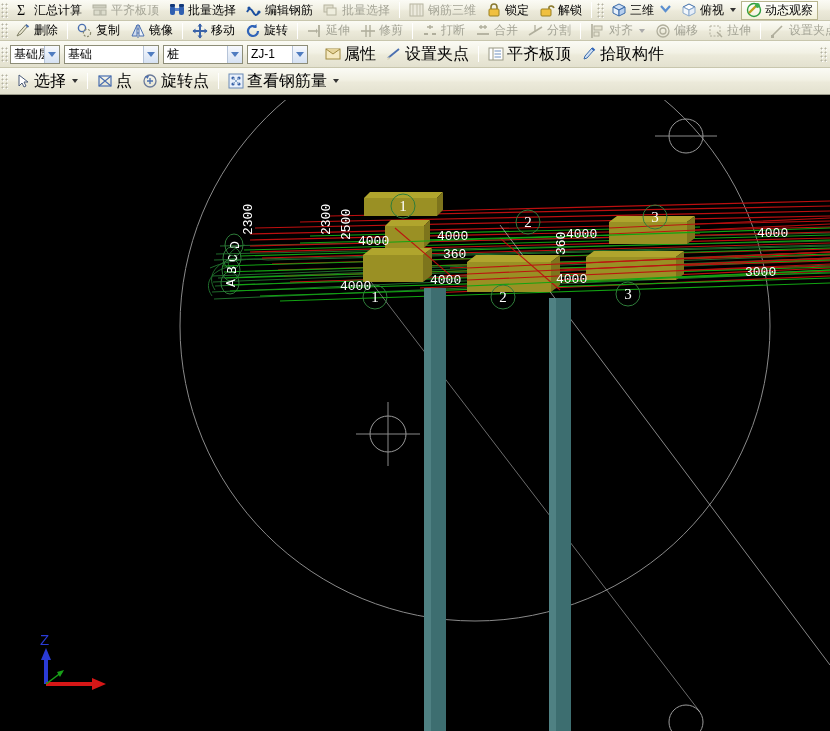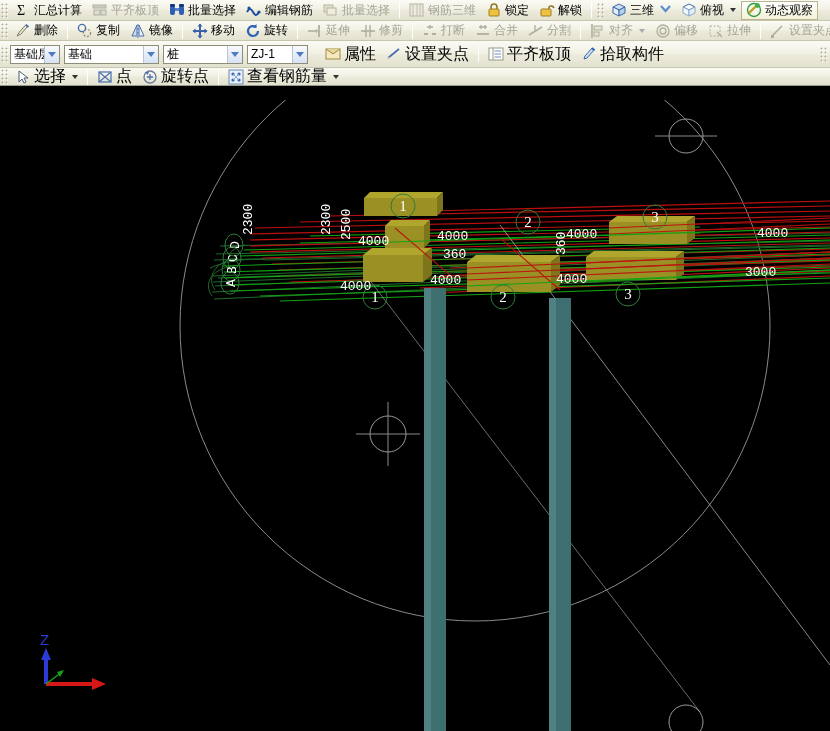--- a/index.html
+++ b/index.html
@@ -18,21 +18,21 @@
     width: 830px;
     background: linear-gradient(to bottom,#fbfbf5 0%,#f2f1e4 45%,#eceada 55%,#e3e1cf 100%);
     border-bottom: 1px solid #c8c6ad;
     display: flex; align-items: center;
     white-space: nowrap;
     overflow: hidden;
   }
   #tb1 { height: 21px; }
   #tb2 { height: 20px; }
   #tb3 { height: 27px; }
-  #tb4 { height: 18px; border-bottom: 1px solid #9a9a8a; align-items: center; }
+  #tb4 { height: 27px; border-bottom: 1px solid #9a9a8a; align-items: center; }
 
   .grip {
     width: 7px; height: 15px; margin: 0 2px 0 1px;
     background-image:
       radial-gradient(circle at 1.5px 1.5px, #b3b1a0 0.9px, transparent 1.1px),
       radial-gradient(circle at 1.5px 1.5px, #ffffff 0.9px, transparent 1.1px);
     background-size: 4px 4px, 4px 4px;
     background-position: 0 0, 1px 1px;
     flex: none;
   }

